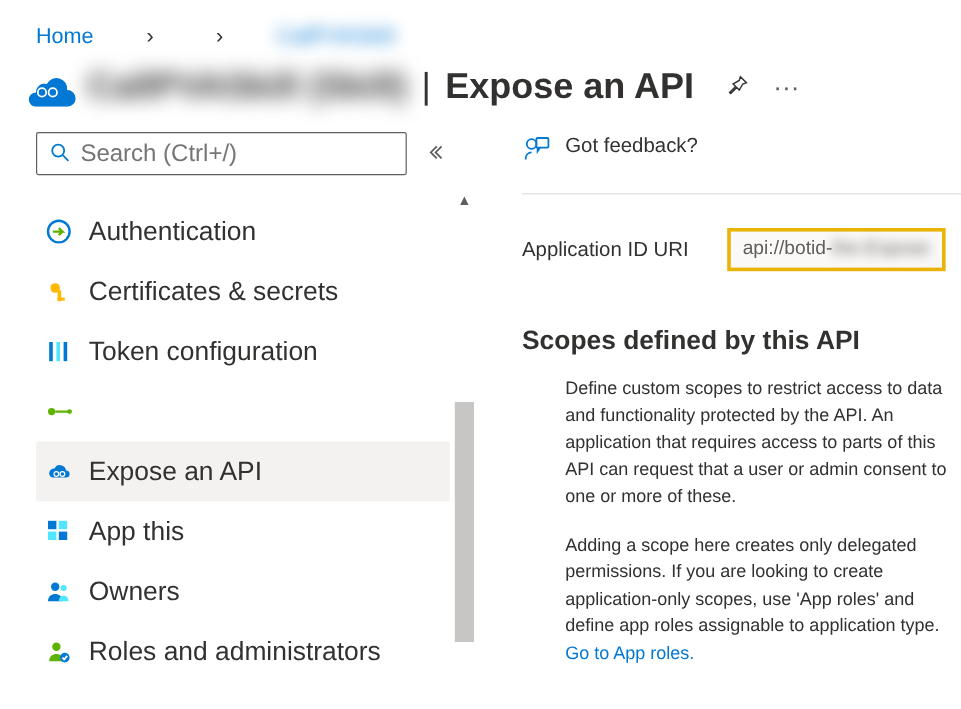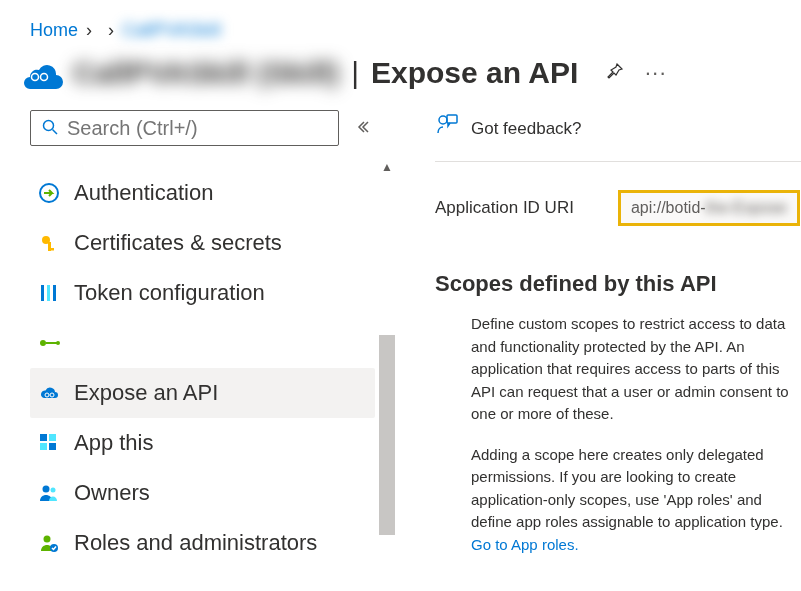--- a/index.html
+++ b/index.html
@@ -10,20 +10,21 @@
       background: #fff;
       width: 801px;
       height: 591px;
       overflow: hidden;
     }
     .breadcrumb {
       display: flex;
       align-items: center;
       padding: 20px 30px 10px 30px;
       font-size: 18px;
+      gap: 36px;
     }
     .breadcrumb a { color: #0078d4; text-decoration: none; }
     .breadcrumb .sep { margin: 0 8px; color: #323130; }
     .breadcrumb .blur-name { filter: blur(6px); color:#0078d4;}
     .title-row {
       display: flex;
       align-items: center;
       padding: 5px 30px 20px 20px;
       gap: 8px;
     }
@@ -81,23 +82,23 @@
     .scroll-up-arrow { font-size: 12px; color:#605e5c; text-align:center;}
     .scroll-thumb {
       position:absolute; top: 175px; left:0; width:16px; height: 200px;
       background:#c8c6c4;
     }
     .main {
       flex:1;
       padding-left: 60px;
       padding-top: 2px;
     }
-    .feedback-row { display:flex; align-items:flex-end; gap:12px; margin-bottom: 22px; cursor:pointer;}
+    .feedback-row { display:flex; align-items:flex-start; gap:12px; margin-bottom: 22px; cursor:pointer;}
     .divider { border-top: 1px solid #e1dfdd; margin-bottom: 28px;}
-    .app-id-row { display:flex; align-items:center; gap: 44px; font-size:17px;text-align:center;}
+    .app-id-row { display:flex; align-items:center; gap: 32px; font-size:17px;text-align:center;}
     .app-id-box {
       border:3px solid #eab308; background:#faf9f8;
       padding: 6px 10px; font-size:16px; color:#605e5c;
       min-width: 120px;
     }
     .app-id-box .blur-tail { filter: blur(5px);}
     .section-heading { font-size: 22px; font-weight:600; margin-top:45px; margin-bottom:16px;}
     .body-text { font-size: 15px; line-height: 1.5; color:#323130;margin-left:36px;}
     .body-text a { color:#0078d4; text-decoration:none;}
   </style>

